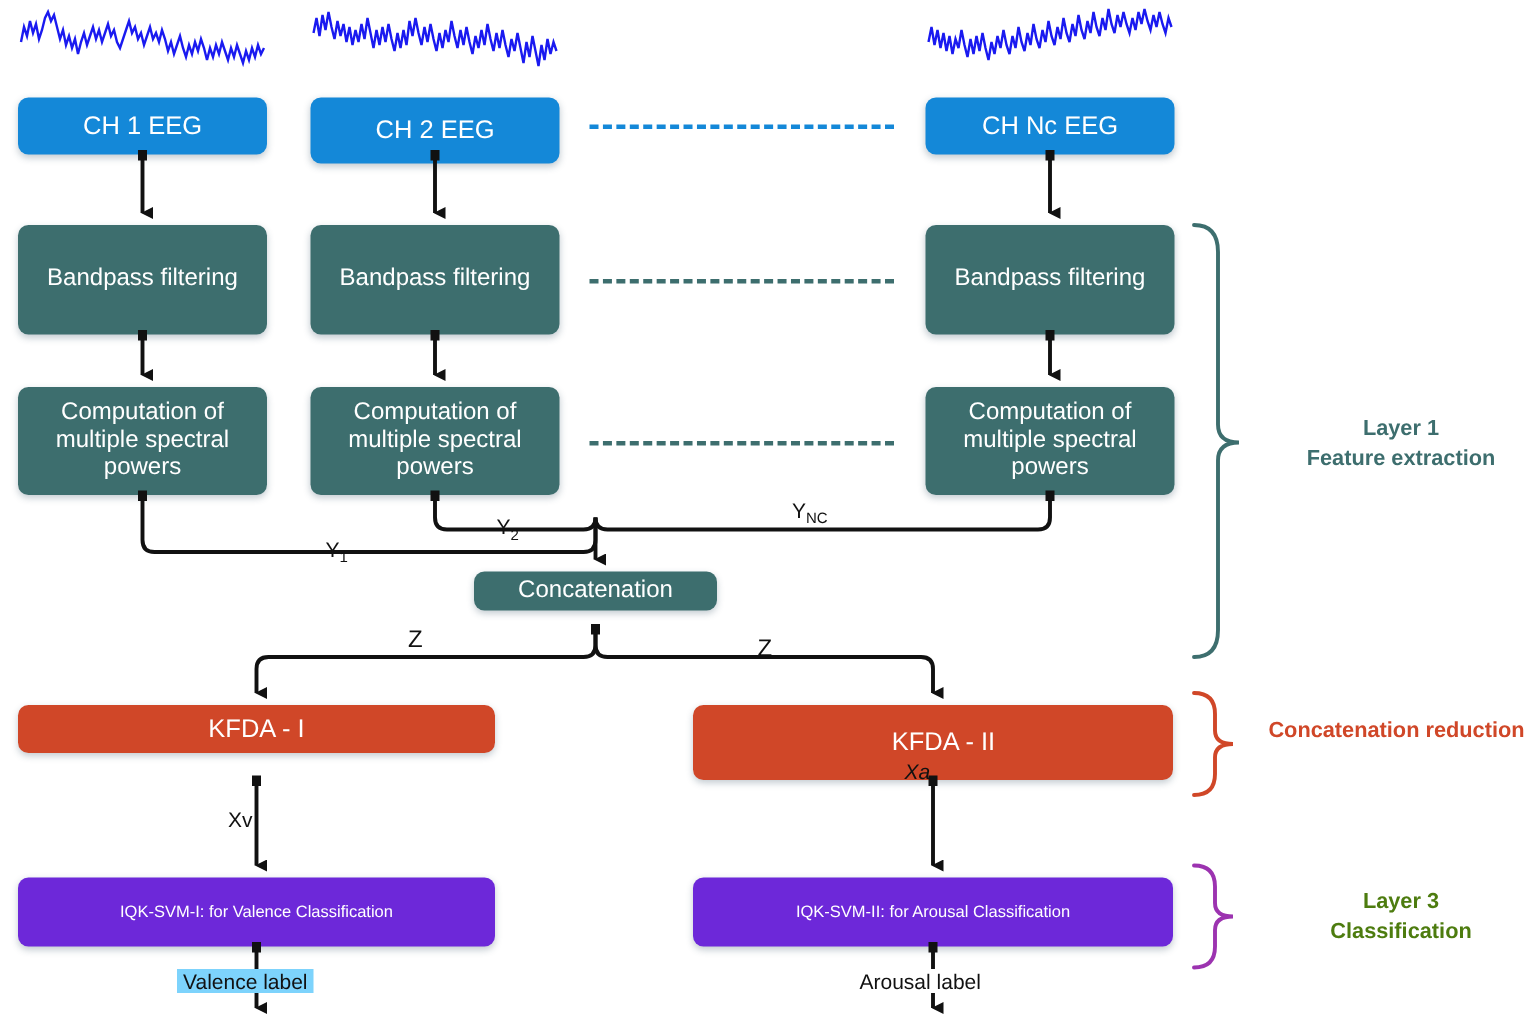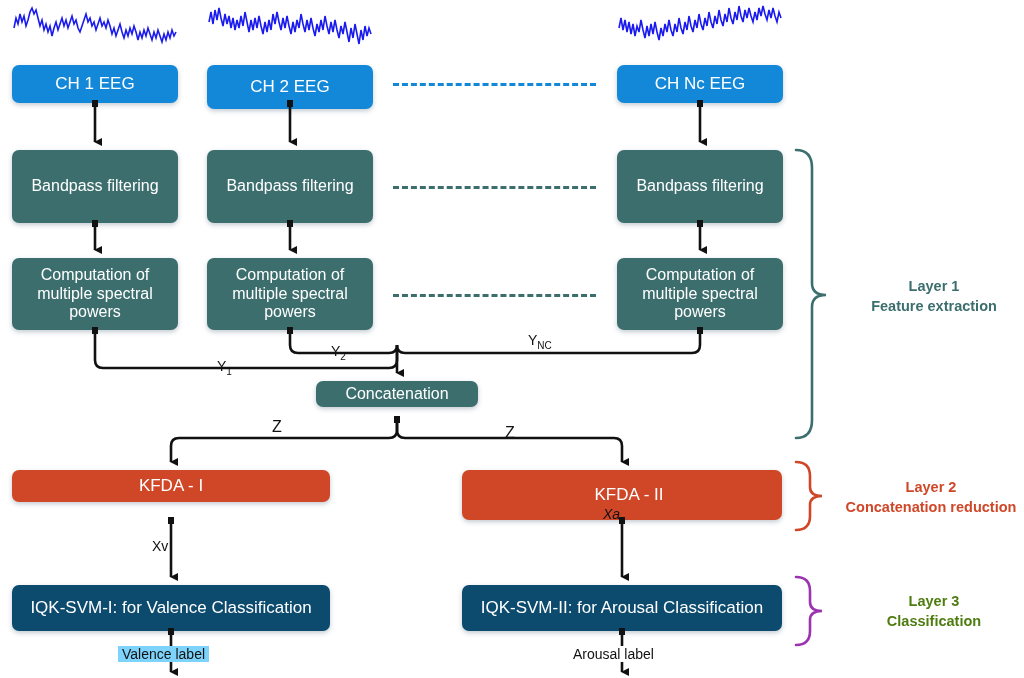--- a/index.html
+++ b/index.html
@@ -13,21 +13,21 @@
     color:#ffffff;
     border-radius:7px;
     box-sizing:border-box;
     line-height:1.18;
     box-shadow:0 2px 5px rgba(40,70,90,0.28);
     padding:2px 6px;
   }
   .box-blue{background:#1488d8;font-size:17px;}
   .box-teal{background:#3d6e6e;font-size:16px;}
   .box-orange{background:#d04728;font-size:17px;}
-  .box-purple{background:#0c4a6e;font-size:17px;}
+  .box-purple{background:#6d28d9;font-size:11px;}
 
   .wave{position:absolute;}
 
   .dash{position:absolute;height:0;border-top-width:3px;border-top-style:dashed;}
   .dash-blue{border-top-color:#1488d8;}
   .dash-teal{border-top-color:#3d6e6e;}
 
   .layer-label{
     position:absolute;text-align:center;font-size:14.5px;line-height:1.35;
     font-weight:bold;
@@ -203,21 +203,20 @@
   </div>
   <div class="edge-label" style="left:569px;top:646px;background:#fff;padding:0 4px;">
     <span>Arousal label</span>
   </div>
 
   <div class="layer-label layer1" style="left:848px;top:277px;width:172px;">
     <div>Layer 1</div>
     <div>Feature extraction</div>
   </div>
   <div class="layer-label layer2" style="left:838px;top:478px;width:186px;">
-    <div>Layer 2</div>
     <div>Concatenation reduction</div>
   </div>
   <div class="layer-label layer3" style="left:848px;top:592px;width:172px;">
     <div>Layer 3</div>
     <div>Classification</div>
   </div>
 
 </div>
 
 </body></html>

